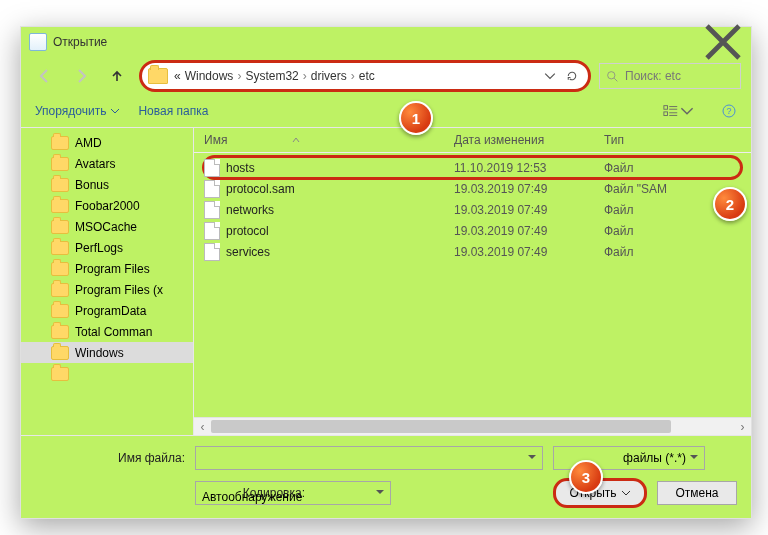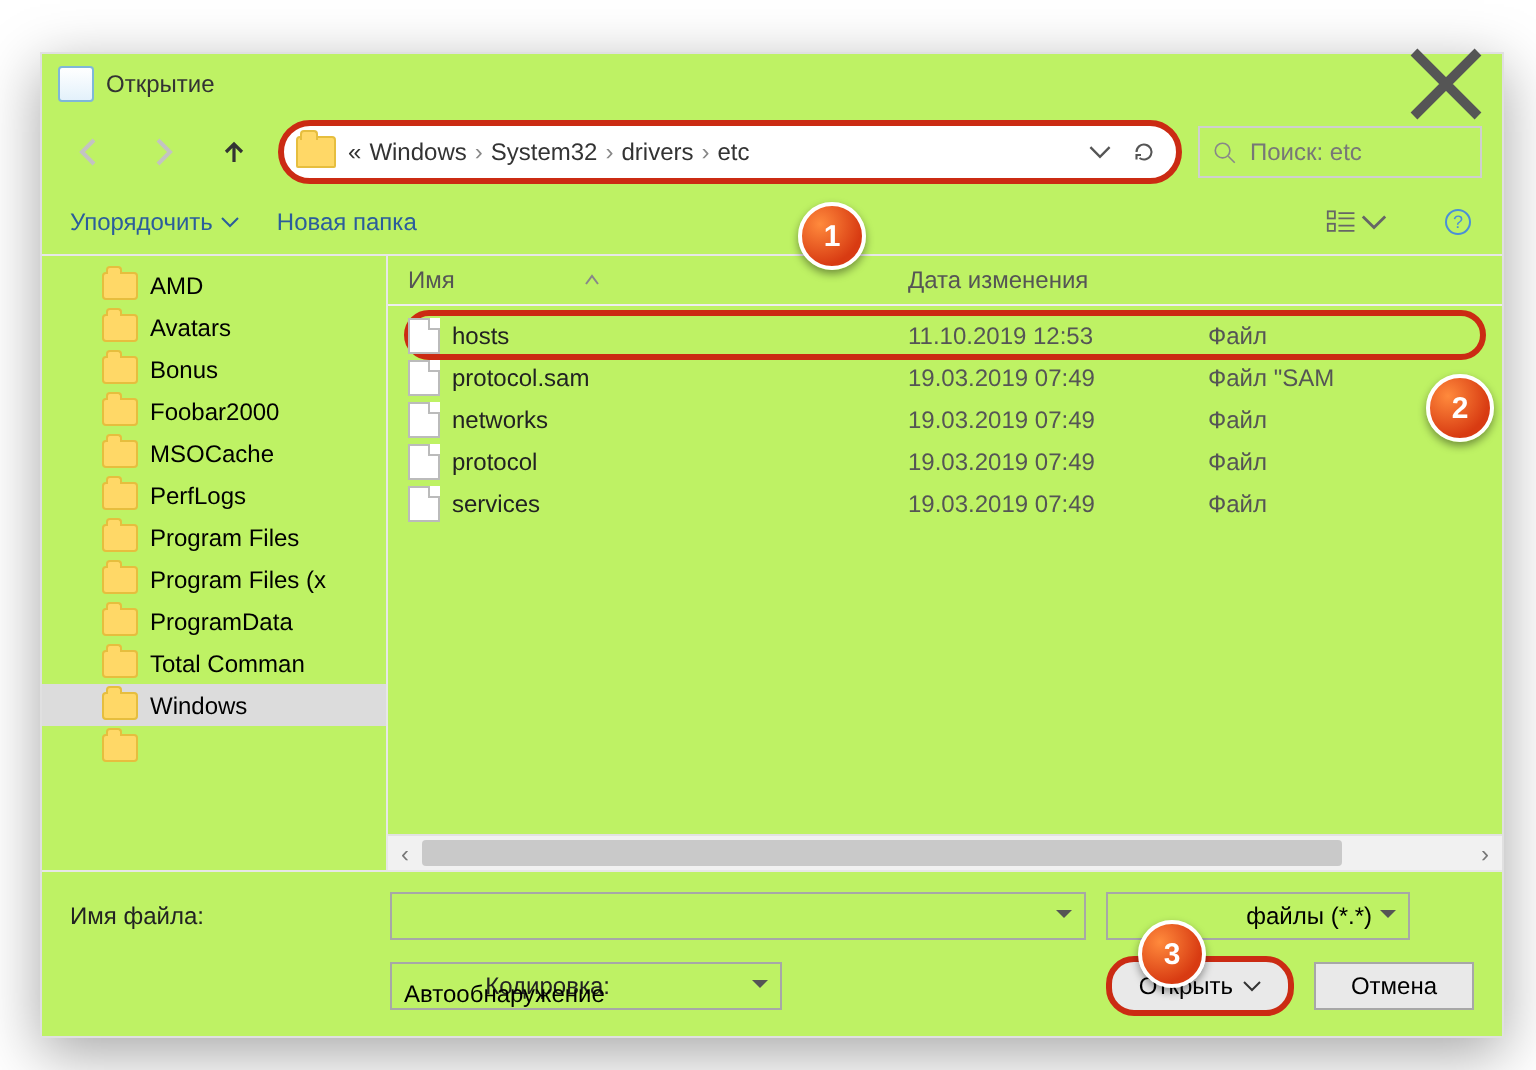--- a/index.html
+++ b/index.html
@@ -56,21 +56,21 @@
 .row .fileico:before{content:"";position:absolute;top:-1px;right:-1px;width:5px;height:5px;background:#fff;border-left:1px solid #bbb;border-bottom:1px solid #bbb}
 .row.hot{outline:3px solid #cb2b13;border-radius:14px;outline-offset:-1px}
 
 .hsbar{height:17px;background:#f1f1f1;border-top:1px solid #e2e2e2;display:flex;align-items:center}
 .hsbar .ar{width:17px;height:17px;display:flex;align-items:center;justify-content:center;color:#777}
 .hsbar .track{flex:1;position:relative;height:100%}
 .hsbar .thumb{position:absolute;left:0;top:2px;height:13px;width:88%;background:#c9c9c9;border-radius:2px}
 
 
 .footer{padding:10px 14px;display:grid;grid-template-columns:150px 1fr auto auto;grid-template-rows:auto auto;gap:8px 10px;align-items:center}
-.footer .lab{color:#222}
+.footer .lab{text-align:right;color:#222}
 .footer .fname{grid-column:2/3;height:22px;border:1px solid #a7a7a7;position:relative}
 .footer .fname:after{content:"";position:absolute;right:6px;top:8px;border:4px solid transparent;border-top-color:#555}
 .footer .filter{grid-column:3/5;grid-row:1;display:flex;align-items:center}
 .footer .filter .filterbox{height:22px;border:1px solid #a7a7a7;width:126px;display:flex;align-items:center;justify-content:flex-end;padding:0 18px 0 6px;position:relative}
 .footer .filter .filterbox:after{content:"";position:absolute;right:6px;top:8px;border:4px solid transparent;border-top-color:#555}
 .footer .enc{grid-column:2/3;grid-row:2;height:22px;border:1px solid #a7a7a7;width:170px;display:flex;align-items:flex-end;padding:0 18px 0 6px;position:relative;justify-self:start}
 .footer .enc:after{content:"";position:absolute;right:6px;top:8px;border:4px solid transparent;border-top-color:#555}
 .footer .openbtn{grid-column:3/4;grid-row:2;height:24px;width:88px;border:3px solid #cb2b13;border-radius:14px;display:flex;align-items:center;justify-content:center;background:#e9e9e9}
 .footer .cancelbtn{grid-column:4/5;grid-row:2;height:22px;width:78px;border:1px solid #a7a7a7;background:#e9e9e9;display:flex;align-items:center;justify-content:center}
 .footer .enclab{grid-column:1;grid-row:2;text-align:right;justify-self:end;padding-right:0;white-space:nowrap;position:relative;left:120px}
@@ -227,20 +227,21 @@
         </div>
       <div class="list">
         <div class="cols">
           <div class="c1">
               <span>Имя</span>
             <svg class="chev" viewBox="0 0 10 10" style="position:relative;left:60px">
                 <path d="M2 7 L5 3 L8 7" stroke="#888" fill="none"></path>
               </svg>
           </div>
           <div class="c2">Дата изменения</div>
+          <div class="c3">Тип</div>
         </div>
         <div class="rows" id="rows">
             <div class="row hot">
               <div class="c1">
                 <span class="fileico"></span>
                 <span>hosts</span>
               </div>
               <div class="c2">11.10.2019 12:53</div>
               <div class="c3">Файл</div>
             </div>

